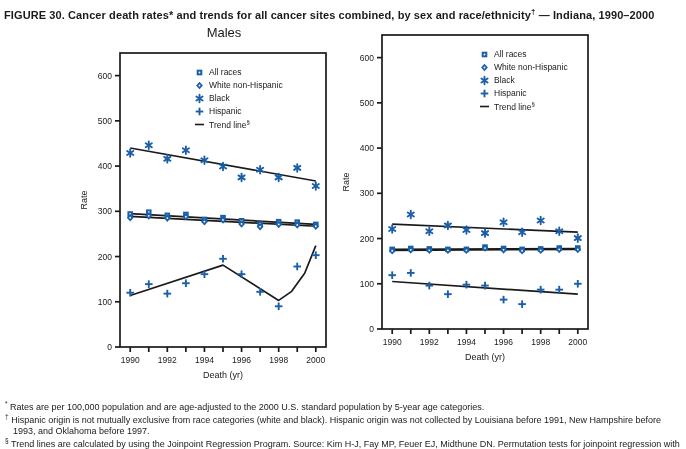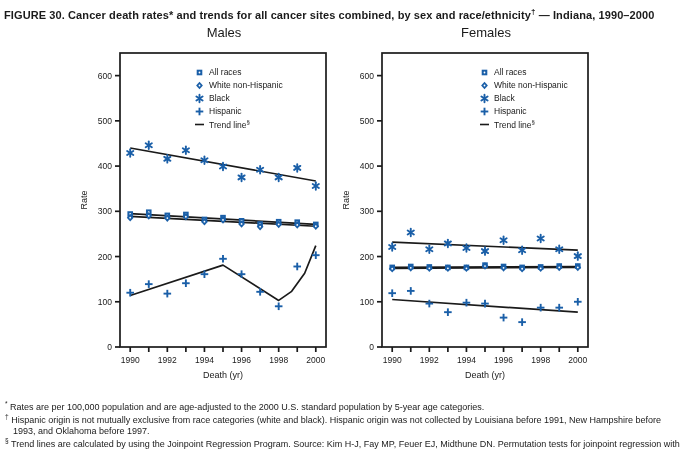--- a/index.html
+++ b/index.html
@@ -331,21 +331,20 @@
                   <line x1="1" y1="5.5" x2="10" y2="5.5" stroke="#1a1a1a" stroke-width="1.6"></line>
                 </g>
               </svg>
               <span>Trend line<sup>§</sup></span>
             </div>
           </div>
       </div>
     </div>
 
     <div class="panel">
-      <div class="panel-title">Females</div>
       <div class="chart-wrap">
         <svg class="chart" width="262" height="350">
             <rect x="44" y="12" width="206" height="294" fill="none" stroke="#1a1a1a" stroke-width="1.7"></rect>
             <g>
               <line x1="39" y1="306" x2="44" y2="306" stroke="#1a1a1a" stroke-width="1.7"></line>
               <text x="36" y="309" text-anchor="end" font-size="8.5">0</text>
               <line x1="39" y1="260.7692307692308" x2="44" y2="260.7692307692308" stroke="#1a1a1a" stroke-width="1.7"></line>
               <text x="36" y="263.7692307692308" text-anchor="end" font-size="8.5">100</text>
               <line x1="39" y1="215.53846153846155" x2="44" y2="215.53846153846155" stroke="#1a1a1a" stroke-width="1.7"></line>
               <text x="36" y="218.53846153846155" text-anchor="end" font-size="8.5">200</text>

